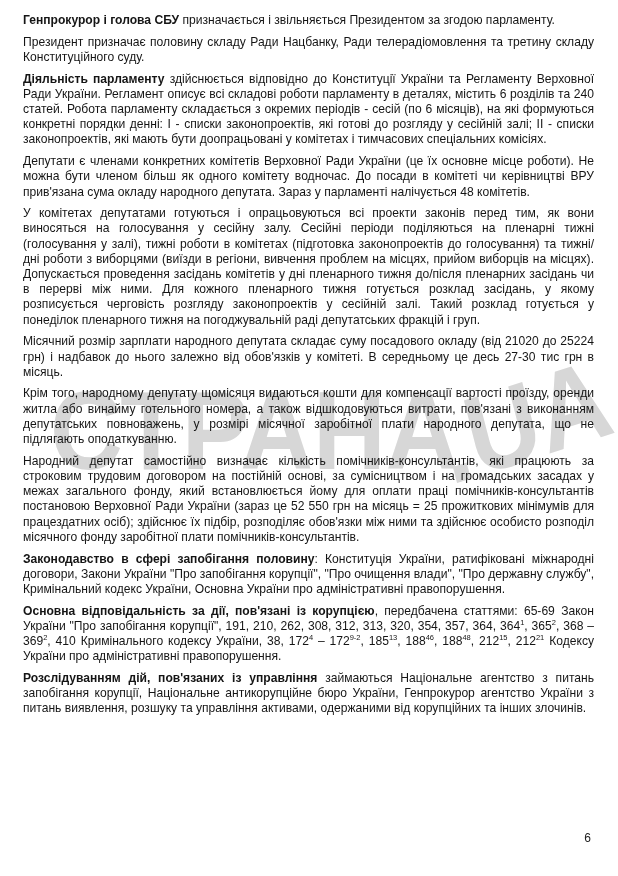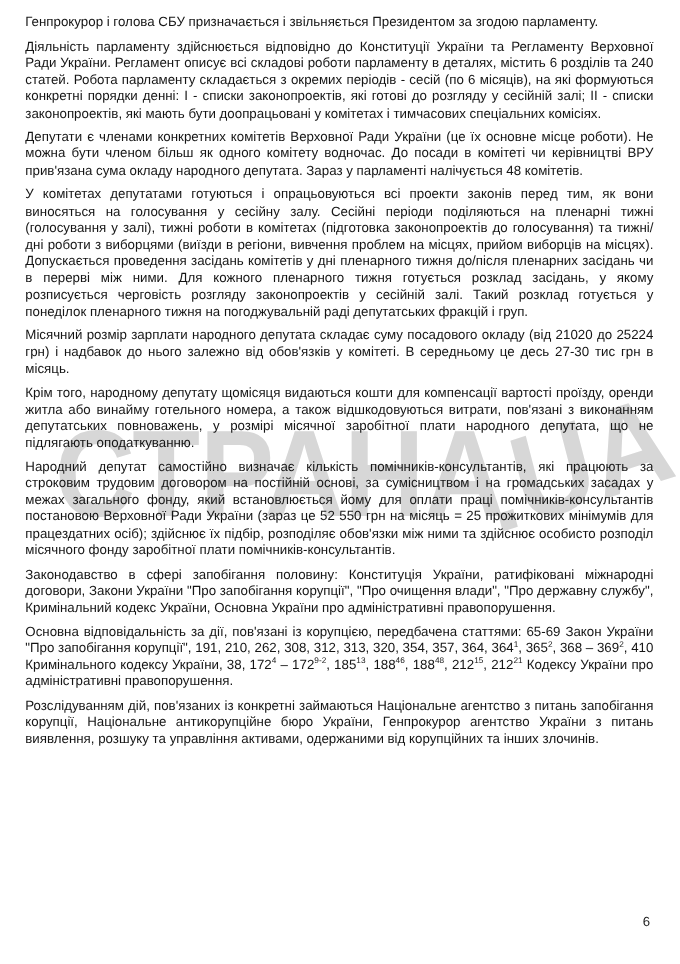--- a/index.html
+++ b/index.html
@@ -15,21 +15,21 @@
     left: 23px; right: 24px; top: 13px;
     z-index: 1;
   }
   p.para {
     margin: 0 0 6.5px 0;
     font-size: 12.1px;
     line-height: 15.2px;
     text-align: justify;
     color: #151515;
   }
-  .b { font-weight: normal; }
+  .b { font-weight: bold; }
   p.para sup {
     font-size: 0.62em;
     vertical-align: super;
     line-height: 0;
   }
   .watermark {
     position: absolute;
     left: 50px; top: 366px;
     z-index: 0;
     color: #d7d7d7;
@@ -53,24 +53,25 @@
     z-index: 1;
   }
 </style>
 </head>
 <body>
 
 <div class="watermark"><span>СТРАНА</span><span class="watermark-suffix">.UA</span></div>
 
 <div class="text-layer">
   <p class="para"><span class="b">Генпрокурор і голова СБУ</span><span> призначається і звільняється Президентом за згодою парламенту.</span></p>
+  <p class="para"><span>Президент призначає половину складу Ради Нацбанку, Ради телерадіомовлення та третину складу Конституційного суду.</span></p>
   <p class="para"><span class="b">Діяльність парламенту</span><span> здійснюється відповідно до Конституції України та Регламенту Верховної Ради України. Регламент описує всі складові роботи парламенту в деталях, містить 6 розділів та 240 статей. Робота парламенту складається з окремих періодів - сесій (по 6 місяців), на які формуються конкретні порядки денні: I - списки законопроектів, які готові до розгляду у сесійній залі; II - списки законопроектів, які мають бути доопрацьовані у комітетах і тимчасових спеціальних комісіях.</span></p>
   <p class="para"><span>Депутати є членами конкретних комітетів Верховної Ради України (це їх основне місце роботи). Не можна бути членом більш як одного комітету водночас. До посади в комітеті чи керівництві ВРУ прив'язана сума окладу народного депутата. Зараз у парламенті налічується 48 комітетів.</span></p>
   <p class="para"><span>У комітетах депутатами готуються і опрацьовуються всі проекти законів перед тим, як вони виносяться на голосування у сесійну залу. Сесійні періоди поділяються на пленарні тижні (голосування у залі), тижні роботи в комітетах (підготовка законопроектів до голосування) та тижні/дні роботи з виборцями (виїзди в регіони, вивчення проблем на місцях, прийом виборців на місцях). Допускається проведення засідань комітетів у дні пленарного тижня до/після пленарних засідань чи в перерві між ними. Для кожного пленарного тижня готується розклад засідань, у якому розписується черговість розгляду законопроектів у сесійній залі. Такий розклад готується у понеділок пленарного тижня на погоджувальній раді депутатських фракцій і груп.</span></p>
   <p class="para"><span>Місячний розмір зарплати народного депутата складає суму посадового окладу (від 21020 до 25224 грн) і надбавок до нього залежно від обов'язків у комітеті. В середньому це десь 27-30 тис грн в місяць.</span></p>
   <p class="para"><span>Крім того, народному депутату щомісяця видаються кошти для компенсації вартості проїзду, оренди житла або винайму готельного номера, а також відшкодовуються витрати, пов'язані з виконанням депутатських повноважень, у розмірі місячної заробітної плати народного депутата, що не підлягають оподаткуванню.</span></p>
   <p class="para"><span>Народний депутат самостійно визначає кількість помічників-консультантів, які працюють за строковим трудовим договором на постійній основі, за сумісництвом і на громадських засадах у межах загального фонду, який встановлюється йому для оплати праці помічників-консультантів постановою Верховної Ради України (зараз це 52 550 грн на місяць = 25 прожиткових мінімумів для працездатних осіб); здійснює їх підбір, розподіляє обов'язки між ними та здійснює особисто розподіл місячного фонду заробітної плати помічників-консультантів.</span></p>
   <p class="para"><span class="b">Законодавство в сфері запобігання половину</span><span>: Конституція України, ратифіковані міжнародні договори, Закони України "Про запобігання корупції", "Про очищення влади", "Про державну службу", Кримінальний кодекс України, Основна України про адміністративні правопорушення.</span></p>
   <p class="para"><span class="b">Основна відповідальність за дії, пов'язані із корупцією</span><span>, передбачена статтями: 65-69 Закон України "Про запобігання корупції", 191, 210, 262, 308, 312, 313, 320, 354, 357, 364, 364</span><sup>1</sup><span>, 365</span><sup>2</sup><span>, 368 – 369</span><sup>2</sup><span>, 410 Кримінального кодексу України, 38, 172</span><sup>4</sup><span> – 172</span><sup>9-2</sup><span>, 185</span><sup>13</sup><span>, 188</span><sup>46</sup><span>, 188</span><sup>48</sup><span>, 212</span><sup>15</sup><span>, 212</span><sup>21</sup><span> Кодексу України про адміністративні правопорушення.</span></p>
-  <p class="para"><span class="b">Розслідуванням дій, пов'язаних із конкретні</span><span> займаються Національне агентство з питань запобігання корупції, Національне антикорупційне бюро України, Генпрокурор агентство України з питань виявлення, розшуку та управління активами, одержаними від корупційних та інших злочинів.</span></p>
+  <p class="para"><span class="b">Розслідуванням дій, пов'язаних із управління</span><span> займаються Національне агентство з питань запобігання корупції, Національне антикорупційне бюро України, Генпрокурор агентство України з питань виявлення, розшуку та управління активами, одержаними від корупційних та інших злочинів.</span></p>
 </div>
 
 <div class="page-number">6</div>
 
 </body></html>

